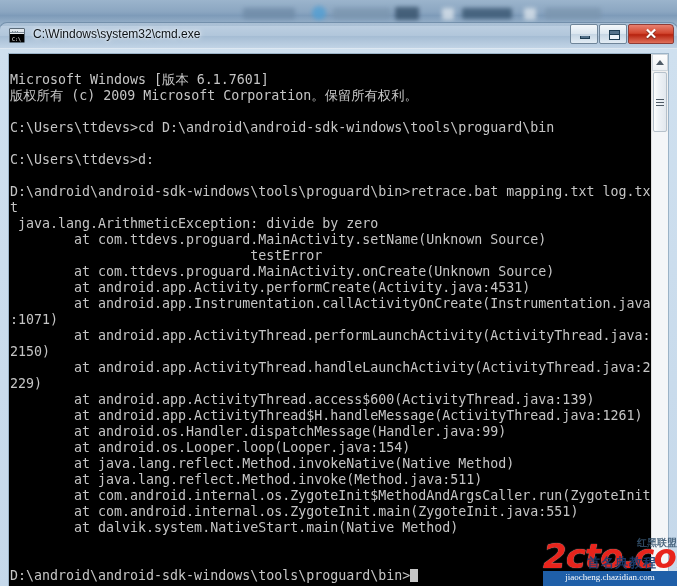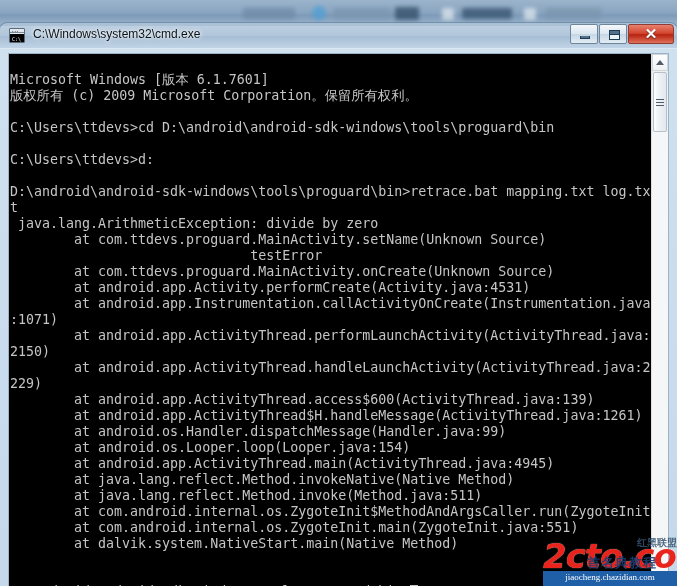--- a/index.html
+++ b/index.html
@@ -321,21 +321,20 @@
             <div class="cline">        at android.app.Instrumentation.callActivityOnCreate(Instrumentation.java</div>
             <div class="cline">:1071)</div>
             <div class="cline">        at android.app.ActivityThread.performLaunchActivity(ActivityThread.java:</div>
             <div class="cline">2150)</div>
             <div class="cline">        at android.app.ActivityThread.handleLaunchActivity(ActivityThread.java:2</div>
             <div class="cline">229)</div>
             <div class="cline">        at android.app.ActivityThread.access$600(ActivityThread.java:139)</div>
             <div class="cline">        at android.app.ActivityThread$H.handleMessage(ActivityThread.java:1261)</div>
             <div class="cline">        at android.os.Handler.dispatchMessage(Handler.java:99)</div>
             <div class="cline">        at android.os.Looper.loop(Looper.java:154)</div>
-            <div class="cline">        at android.app.ActivityThread.main(ActivityThread.java:4945)</div>
             <div class="cline">        at java.lang.reflect.Method.invokeNative(Native Method)</div>
             <div class="cline">        at java.lang.reflect.Method.invoke(Method.java:511)</div>
             <div class="cline">        at com.android.internal.os.ZygoteInit$MethodAndArgsCaller.run(ZygoteInit</div>
             <div class="cline">        at com.android.internal.os.ZygoteInit.main(ZygoteInit.java:551)</div>
             <div class="cline">        at dalvik.system.NativeStart.main(Native Method)</div>
             <div class="cline"></div>
             <div class="cline"></div>
           </div>
         <div class="cline"><span>D:\android\android-sdk-windows\tools\proguard\bin&gt;</span><span id="cursor"></span></div>
 

